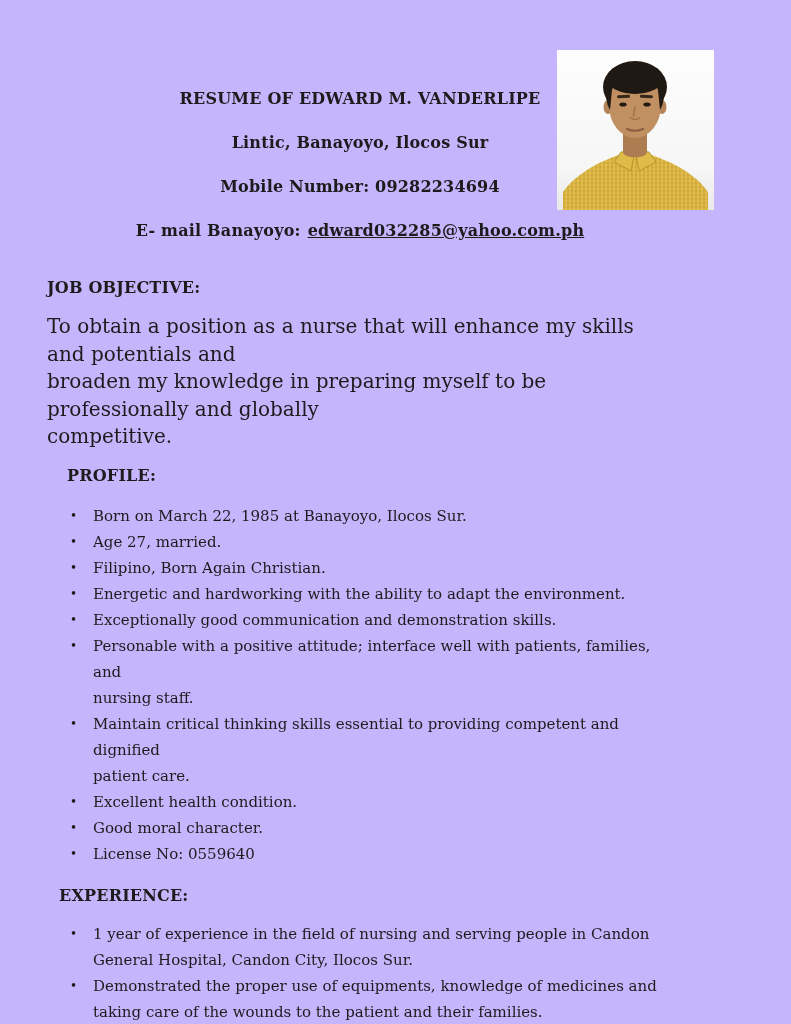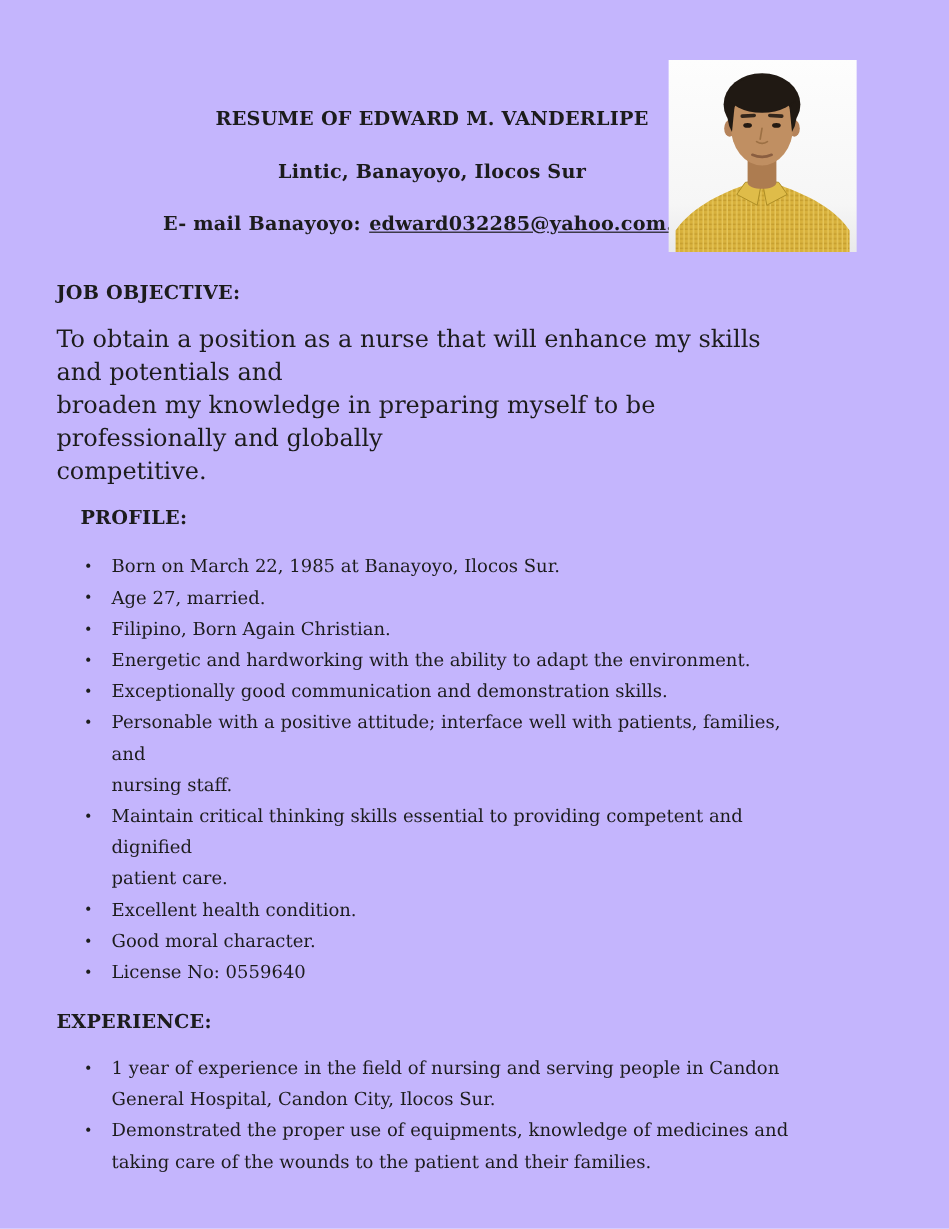--- a/index.html
+++ b/index.html
@@ -29,21 +29,21 @@
   .section-heading{
     font-size:16px;font-weight:700;line-height:18px;margin:0;
     letter-spacing:.2px;
   }
   .objective-heading{margin-top:40px;}
   .objective-text{
     font-size:20px;line-height:27.5px;margin:16px 0 0 0;
     white-space:pre-line;
   }
   .profile-heading{margin-top:16px;margin-left:20px;}
-  .experience-heading{margin-top:20px;}
+  .experience-heading{margin-top:20px;margin-left:12px;}
   ul.bullet-list{list-style:none;margin:18px 0 0 0;padding:0;}
   ul.exp-list{margin-top:16px;}
   ul.bullet-list li{
     display:flex;align-items:flex-start;
     font-size:15px;line-height:26px;margin:0;
   }
   .bullet-marker{
     flex:none;width:46px;padding-left:23px;box-sizing:border-box;
     font-size:12px;line-height:26px;
   }
@@ -92,20 +92,21 @@
     <ellipse cx="90" cy="54.5" rx="3.6" ry="2" fill="#241a12"></ellipse>
     <path d="M78,57 L76.5,66 M73.5,68 Q78,71 82.5,68" stroke="#9c7044" stroke-width="1.4" fill="none" stroke-linecap="round"></path>
     <path d="M70,79 Q78,82.5 86,79" stroke="#8a5e40" stroke-width="2.2" fill="none" stroke-linecap="round"></path>
   </svg>
 
   <div class="content">
 
     <div class="header-block">
       <p class="hline">RESUME OF EDWARD M. VANDERLIPE</p>
       <p class="hline">Lintic, Banayoyo, Ilocos Sur</p>
+      <p class="hline">Mobile Number: 09282234694</p>
       <p class="hline"><span class="email-label">E- mail Banayoyo:</span><span class="email-link">edward032285@yahoo.com.ph</span></p>
     </div>
 
     <h2 class="section-heading objective-heading">JOB OBJECTIVE:</h2>
     <p class="objective-text">To obtain a position as a nurse that will enhance my skills and potentials and
 broaden my knowledge in preparing myself to be professionally and globally
 competitive.</p>
 
     <h2 class="section-heading profile-heading">PROFILE:</h2>
     <ul class="bullet-list">

